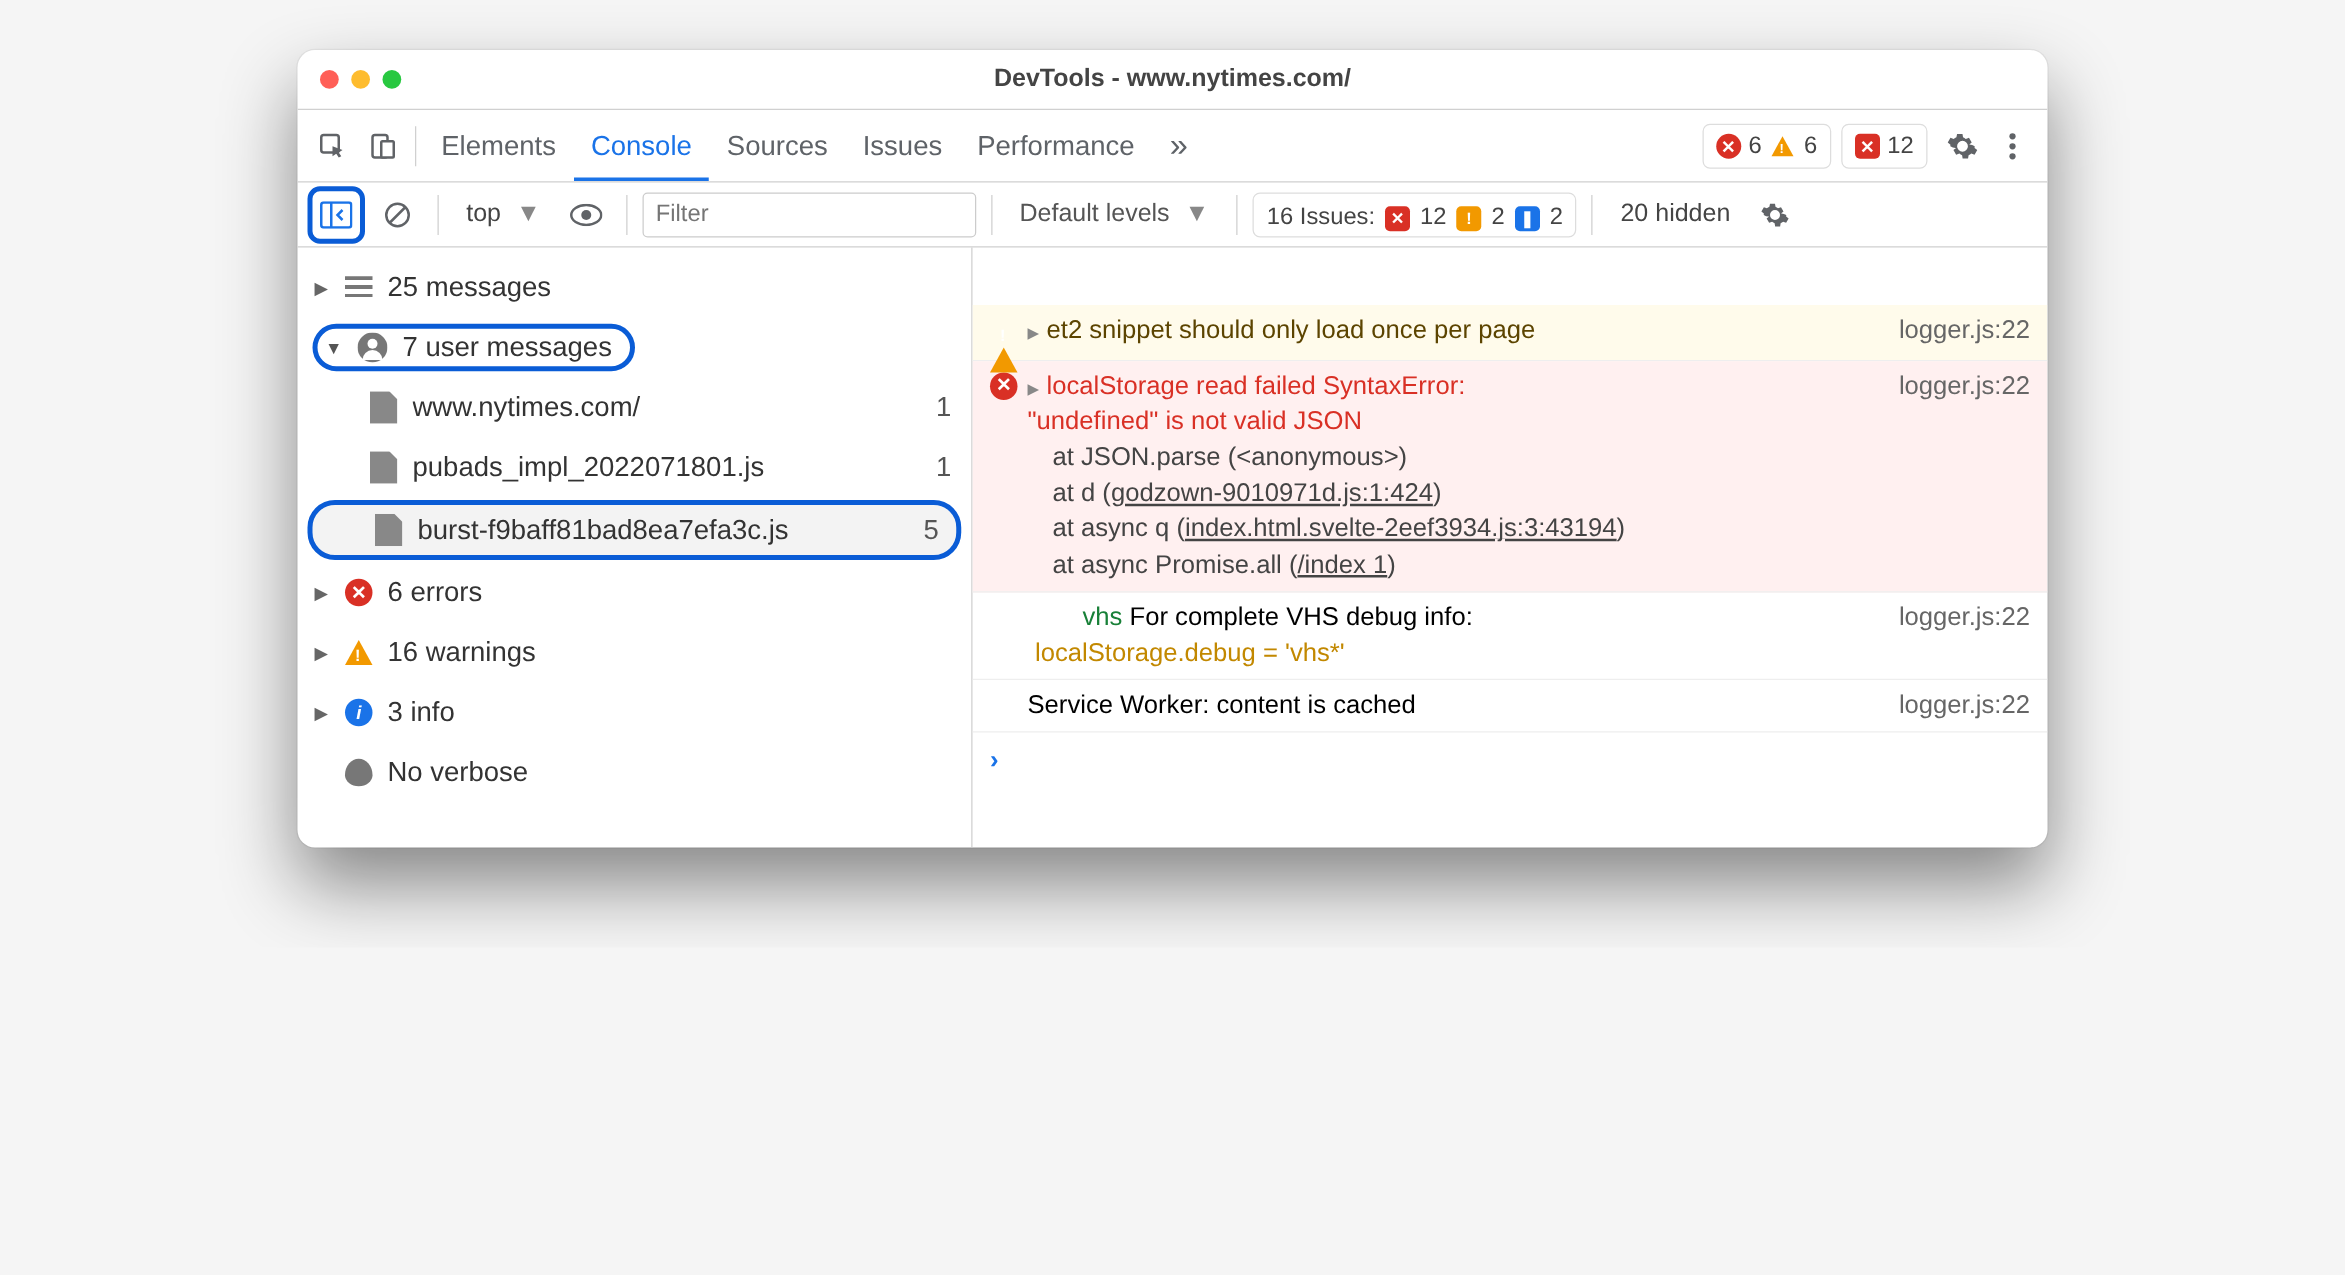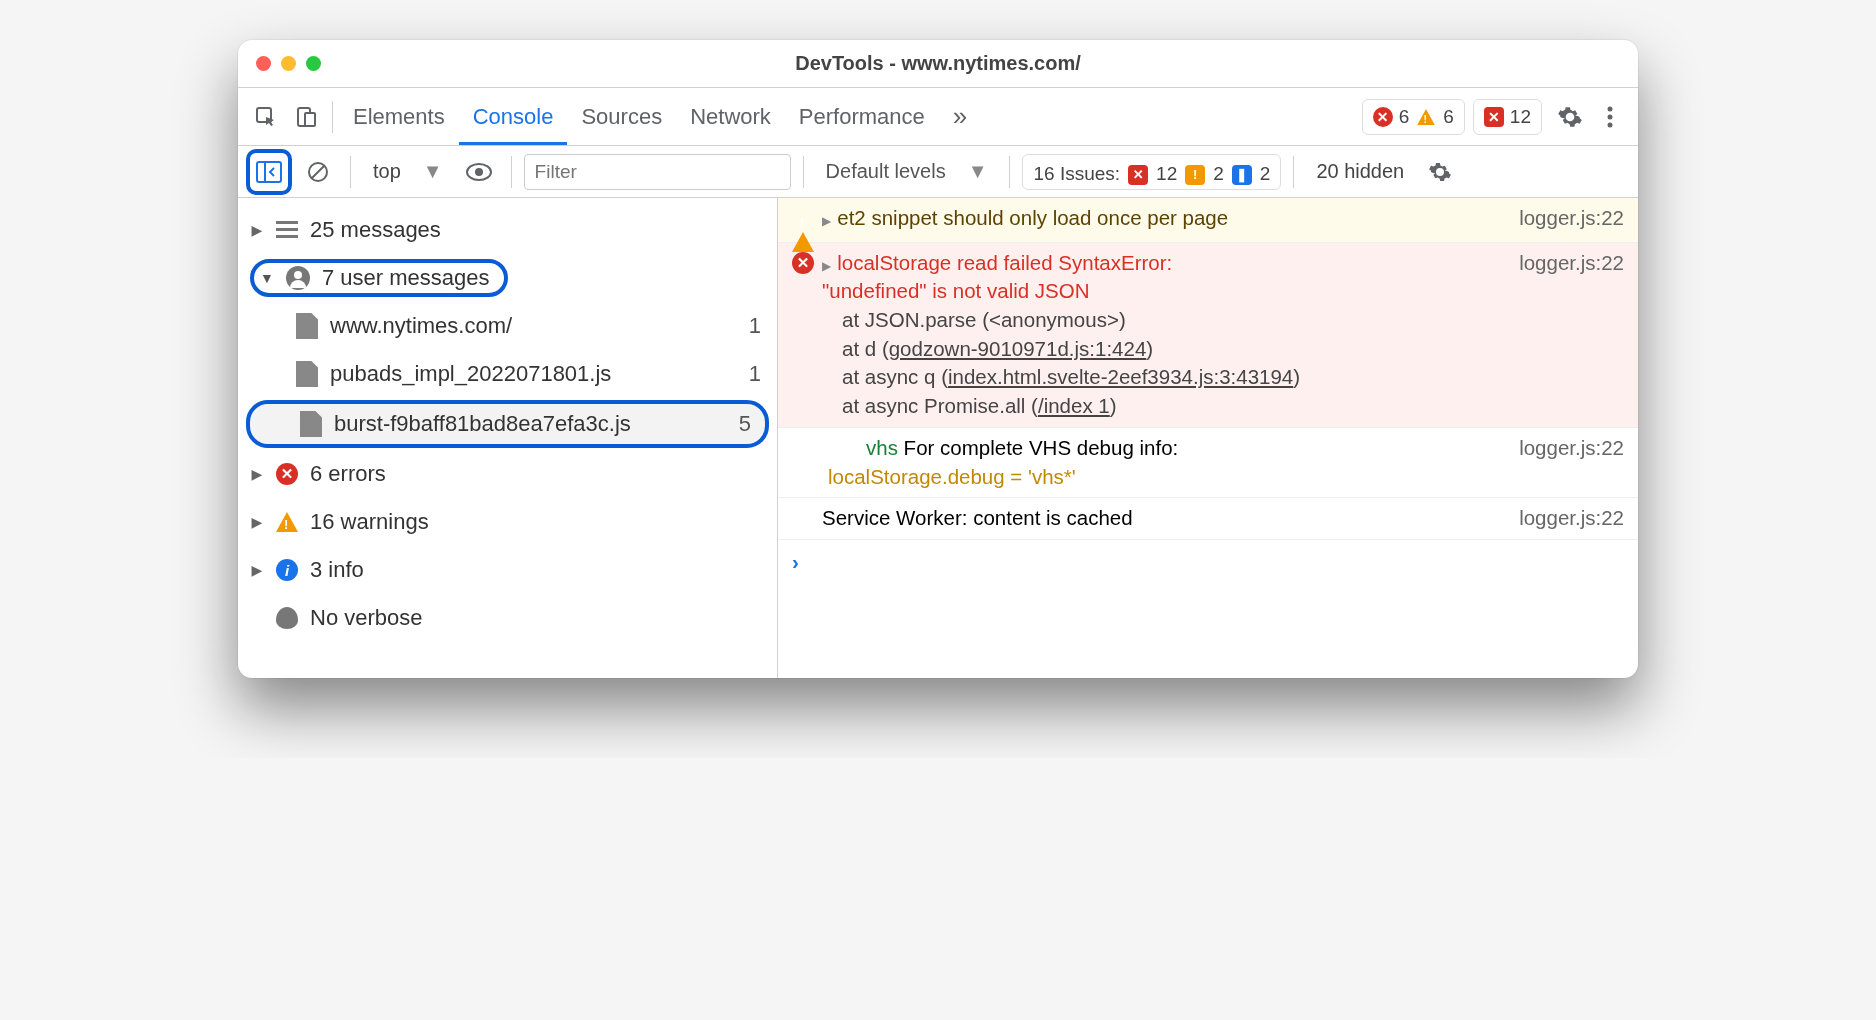--- a/index.html
+++ b/index.html
@@ -32,21 +32,21 @@
   .tab{padding:0 14px;height:100%;display:flex;align-items:center;cursor:pointer;}
   .tab.active{color:var(--blue);box-shadow:inset 0 -3px 0 var(--blue);}
   .spacer{flex:1;}
   .badge-grp{display:flex;align-items:center;gap:6px;background:#fff;border:1px solid #ddd;border-radius:6px;padding:4px 10px;height:36px;font-size:19px;color:#444;font-weight:500;}
   .ic{width:20px;height:20px;border-radius:50%;display:inline-flex;align-items:center;justify-content:center;color:#fff;font-size:14px;font-weight:700;}
   .ic.err{background:var(--red);} .ic.ext{background:var(--red);border-radius:4px;}
   
   .ctoolbar{display:flex;align-items:center;height:52px;border-bottom:1px solid var(--border);padding:0 8px;font-size:20px;color:#444;gap:6px;}
   .hl-frame{border:4px solid var(--hl);border-radius:10px;padding:1px;}
   .sidebar-toggle{width:36px;height:36px;display:flex;align-items:center;justify-content:center;color:var(--blue);}
-  .pill{display:flex;align-items:center;gap:22px;padding:4px 10px;border-radius:4px;}
+  .pill{display:flex;align-items:center;gap:12px;padding:4px 10px;border-radius:4px;}
   .filter-input{flex:0 0 230px;height:36px;border:1px solid #ccc;border-radius:4px;padding:0 10px;font-size:19px;color:#555;}
   .lvls{color:#555;}
   .issues{display:flex;align-items:flex-end;gap:8px;border:1px solid #ddd;border-radius:6px;padding:4px 10px;height:36px;font-size:19px;}
   .sq{width:20px;height:20px;border-radius:4px;display:inline-flex;align-items:center;justify-content:center;color:#fff;font-size:13px;font-weight:700;}
   .sq.r{background:var(--red);} .sq.y{background:#f29900;} .sq.b{background:var(--blue);}
   
   .body{display:flex;height:480px;}
   .sidebar{width:540px;border-right:1px solid var(--border);padding-top:8px;font-size:22px;color:#333;overflow:hidden;}
   .srow{display:flex;align-items:center;height:48px;padding:0 10px 0 12px;gap:12px;cursor:pointer;}
   .srow .tri{width:14px;display:flex;justify-content:center;color:#666;font-size:14px;}
@@ -62,21 +62,21 @@
   .wrn-tri::after{content:"!";color:#fff;font-size:13px;font-weight:700;position:absolute;left:-3px;top:5px;}
   .info-c{width:22px;height:22px;border-radius:50%;background:var(--blue);color:#fff;display:flex;align-items:center;justify-content:center;font-size:15px;font-weight:700;font-style:italic;flex-shrink:0;}
   .err-c{width:22px;height:22px;border-radius:50%;background:var(--red);color:#fff;display:flex;align-items:center;justify-content:center;font-size:15px;font-weight:700;flex-shrink:0;}
   .bug-ic{width:22px;height:22px;background:#777;border-radius:50% 50% 50% 50% / 60% 60% 40% 40%;position:relative;flex-shrink:0;}
   
   .logs{flex:1;font-family:Menlo,Consolas,monospace;font-size:20.5px;line-height:1.4;overflow:auto;}
   .log{display:flex;gap:8px;padding:6px 14px;border-bottom:1px solid #eee;}
   .log .mark{flex-shrink:0;padding-top:3px;}
   .log .msg{flex:1;}
   .log .src{color:#666;white-space:nowrap;padding-left:12px;}
-  .log.warn{background:var(--warn-bg);color:#5c4400;}
+  .log.warn{background:var(--warn-bg);color:#5c4400;margin-top:46px;}
   .log.err{background:var(--err-bg);}
   .log.err .msg{color:var(--red);}
   .stack{color:#444;padding-left:50px;}
   .stack a{color:#444;text-decoration:underline;}
   .k-g{color:var(--green);margin-left:44px;} .k-y{color:#c28800;}
   .prompt{color:var(--blue);font-weight:700;padding:8px 14px;}
   .tri-r::before{content:"▶";font-size:12px;color:#888;margin-right:6px;}
   svg{display:block;}
 </style>
 </head>
@@ -103,21 +103,21 @@
     <div class="icon-btn">
       <svg width="24" height="24" viewBox="0 0 24 24" fill="none" stroke="#606367" stroke-width="2">
           <rect x="4" y="3" width="12" height="18" rx="2"></rect>
           <rect x="11" y="8" width="10" height="13" rx="1" fill="#fff"></rect>
         </svg>
     </div>
     <div class="vsep"></div>
     <div class="tab">Elements</div>
     <div class="tab active">Console</div>
     <div class="tab">Sources</div>
-    <div class="tab">Network</div>
+    <div class="tab">Issues</div>
     <div class="tab">Performance</div>
     <div class="tab" style="font-size:26px;">»</div>
     <div class="spacer"></div>
     <div class="badge-grp">
       <span class="ic err">✕</span>
         <span>6</span>
       <span class="wrn-tri" style="transform:scale(.8);"></span>
         <span>6</span>
     </div>
     <div class="badge-grp" style="margin-left:8px;">

